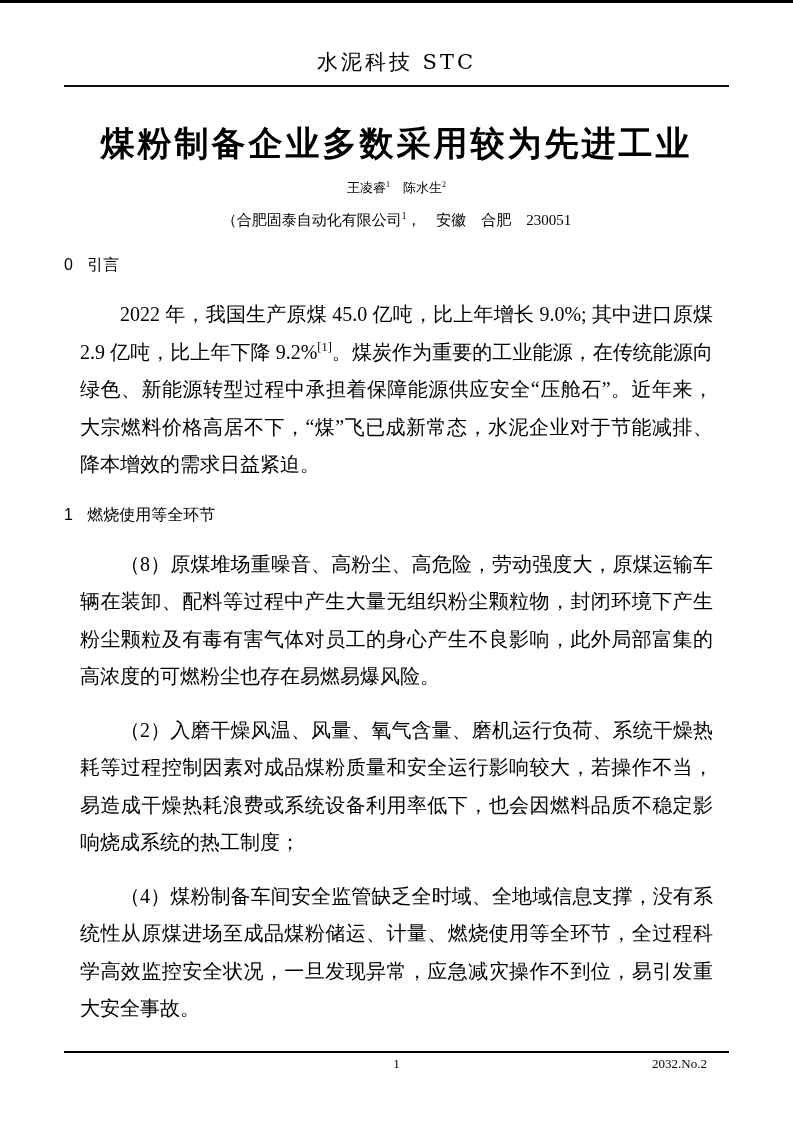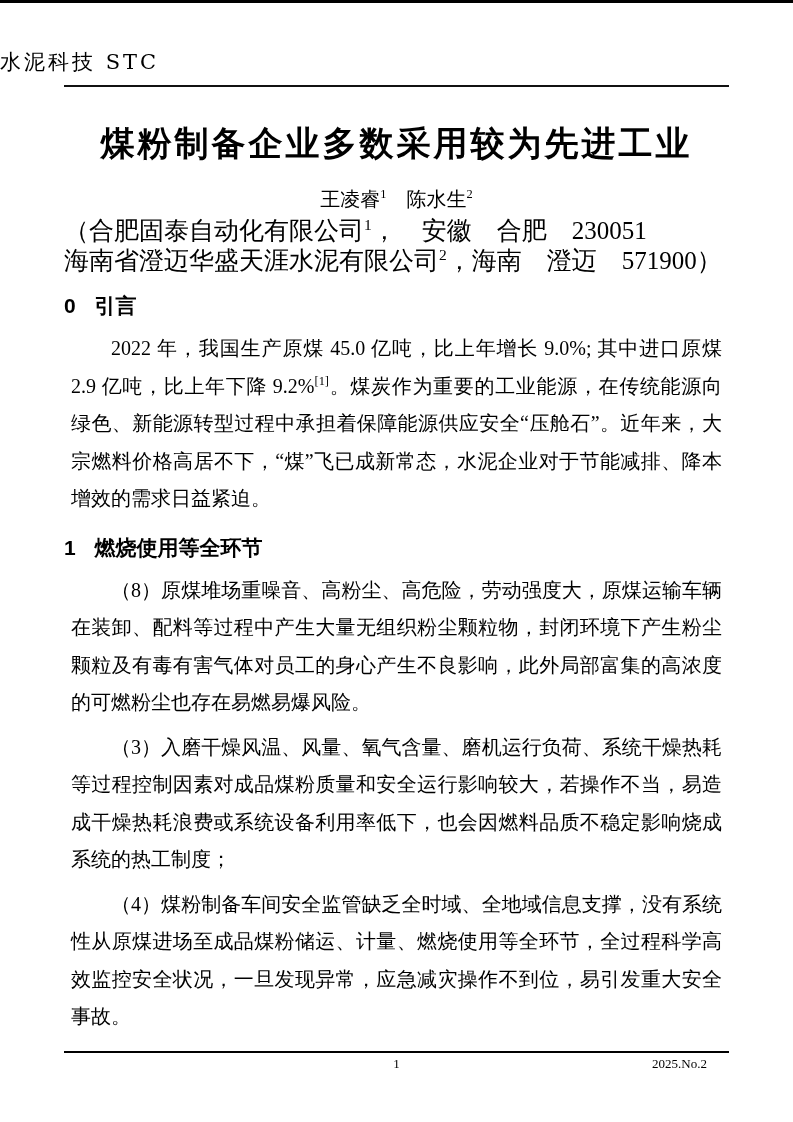--- a/index.html
+++ b/index.html
@@ -3,40 +3,40 @@
 <meta charset="utf-8">
 <style>
   html,body{margin:0;padding:0;background:#fff;}
   .page{
     width:793px;height:1122px;position:relative;background:#fff;color:#000;
     font-family:"Liberation Serif","DejaVu Serif",serif;
     box-sizing:border-box;overflow:hidden;
   }
   .top-edge{position:absolute;top:0;left:0;width:793px;height:3px;background:#000;}
   .journal-header{
-    padding-top:48px;text-align:left;font-size:21px;letter-spacing:3px;
+    padding-top:48px;text-align:center;font-size:21px;letter-spacing:3px;
     font-family:"DejaVu Serif","Liberation Serif",serif;
   }
   .header-rule{margin:9px 64px 0 64px;border:none;border-top:2.5px solid #111;height:0;}
   .content{padding:0 64px;}
   .article-title{
     margin:34px 0 0 0;text-align:center;
     font-family:"Liberation Sans","DejaVu Sans",sans-serif;
     font-size:34px;font-weight:700;letter-spacing:3px;line-height:1.3;
   }
-  .author-line{margin-top:21px;text-align:center;font-size:20px;line-height:26px;}
+  .author-line{margin-top:10px;text-align:center;font-size:13px;line-height:26px;}
   .affiliations{margin-top:4px;}
-  .affiliation-line{font-size:25px;line-height:30px;}
+  .affiliation-line{text-align:center;font-size:15px;line-height:30px;}
   .sec-heading{
     font-family:"Liberation Sans","DejaVu Sans",sans-serif;
-    font-size:21px;font-weight:700;margin:15px 0 9px 0;line-height:30px;
+    font-size:16px;font-weight:400;margin:15px 0 9px 0;line-height:30px;
   }
   .sec-num{margin-right:0.9em;}
   .body-para{
-    margin:7px;font-size:20px;line-height:1.875;text-align:justify;text-indent:2em;
+    margin:16px;font-size:20px;line-height:1.875;text-align:justify;text-indent:2em;
   }
   sup{font-size:0.62em;line-height:0;}
   .footer{position:absolute;left:64px;right:64px;top:1051px;}
   .footer-rule{border:none;border-top:2.5px solid #000;margin:0;height:0;}
   .footer-text{position:relative;margin-top:3px;font-size:13px;text-align:center;line-height:16px;}
   .issue{position:absolute;right:22px;top:0;}
 </style>
 </head>
 <body>
 
@@ -48,33 +48,32 @@
   </div>
   <hr class="header-rule">
 
   <div class="content">
     <h1 class="article-title">煤粉制备企业多数采用较为先进工业</h1>
 
     <div class="author-line">王凌睿<sup>1</sup>　陈水生<sup>2</sup></div>
 
     <div class="affiliations">
       <div class="affiliation-line">（合肥固泰自动化有限公司<sup>1</sup>，　安徽　合肥　230051</div>
-      <div class="affiliation-line">海南省澄迈华盛天涯水泥有限公司<sup>2</sup>，海南　澄迈　571900）</div>
     </div>
 
     <div>
         <h2 class="sec-heading"><span class="sec-num">0</span><span>引言</span></h2>
         <p class="body-para">2022 年，我国生产原煤 45.0 亿吨，比上年增长 9.0%; 其中进口原煤 2.9 亿吨，比上年下降 9.2%<sup>[1]</sup>。煤炭作为重要的工业能源，在传统能源向绿色、新能源转型过程中承担着保障能源供应安全“压舱石”。近年来，大宗燃料价格高居不下，“煤”飞已成新常态，水泥企业对于节能减排、降本增效的需求日益紧迫。</p>
         <h2 class="sec-heading"><span class="sec-num">1</span><span>燃烧使用等全环节</span></h2>
         <p class="body-para">（8）原煤堆场重噪音、高粉尘、高危险，劳动强度大，原煤运输车辆在装卸、配料等过程中产生大量无组织粉尘颗粒物，封闭环境下产生粉尘颗粒及有毒有害气体对员工的身心产生不良影响，此外局部富集的高浓度的可燃粉尘也存在易燃易爆风险。</p>
-        <p class="body-para">（3）入磨干燥风温、风量、氧气含量、磨机运行负荷、系统干燥热耗等过程控制因素对成品煤粉质量和安全运行影响较大，若操作不当，易造成干燥热耗浪费或系统设备利用率低下，也会因燃料品质不稳定影响烧成系统的热工制度；</p>
+        <p class="body-para">（2）入磨干燥风温、风量、氧气含量、磨机运行负荷、系统干燥热耗等过程控制因素对成品煤粉质量和安全运行影响较大，若操作不当，易造成干燥热耗浪费或系统设备利用率低下，也会因燃料品质不稳定影响烧成系统的热工制度；</p>
         <p class="body-para">（4）煤粉制备车间安全监管缺乏全时域、全地域信息支撑，没有系统性从原煤进场至成品煤粉储运、计量、燃烧使用等全环节，全过程科学高效监控安全状况，一旦发现异常，应急减灾操作不到位，易引发重大安全事故。</p>
       </div>
   </div>
 
   <div class="footer">
     <hr class="footer-rule">
     <div class="footer-text">
       <span>1</span>
-      <span class="issue">2025.No.2</span>
+      <span class="issue">2032.No.2</span>
     </div>
   </div>
 </div>
 
 </body></html>

